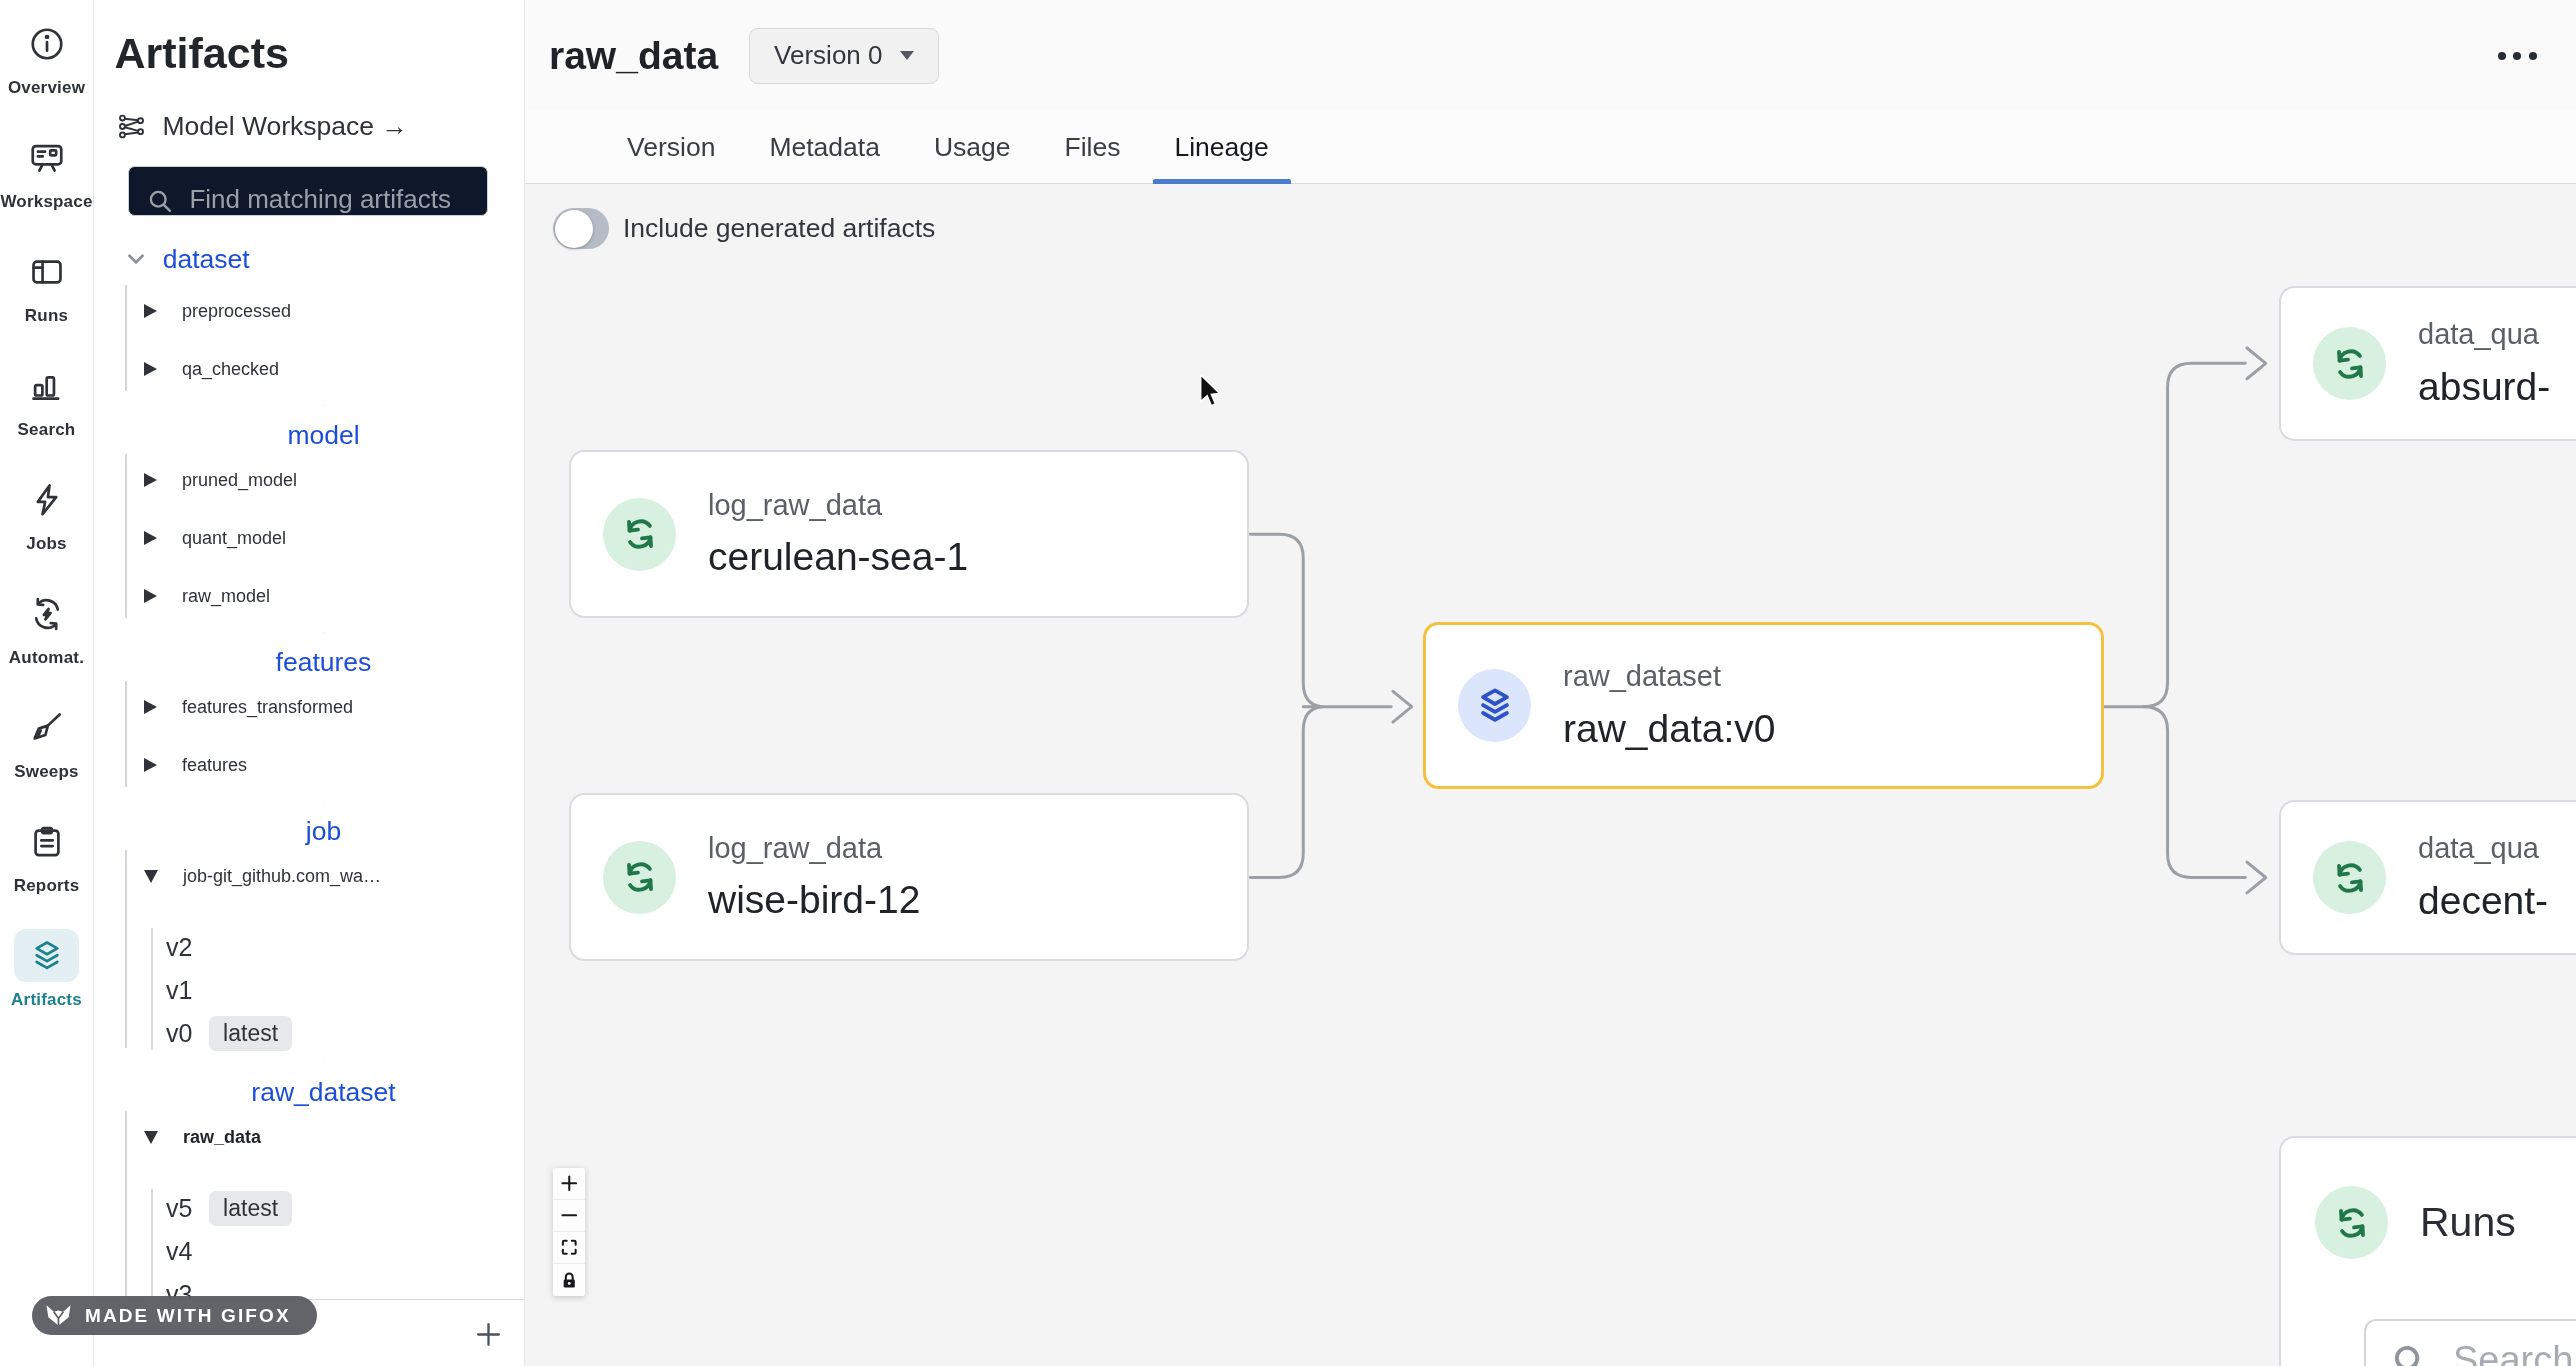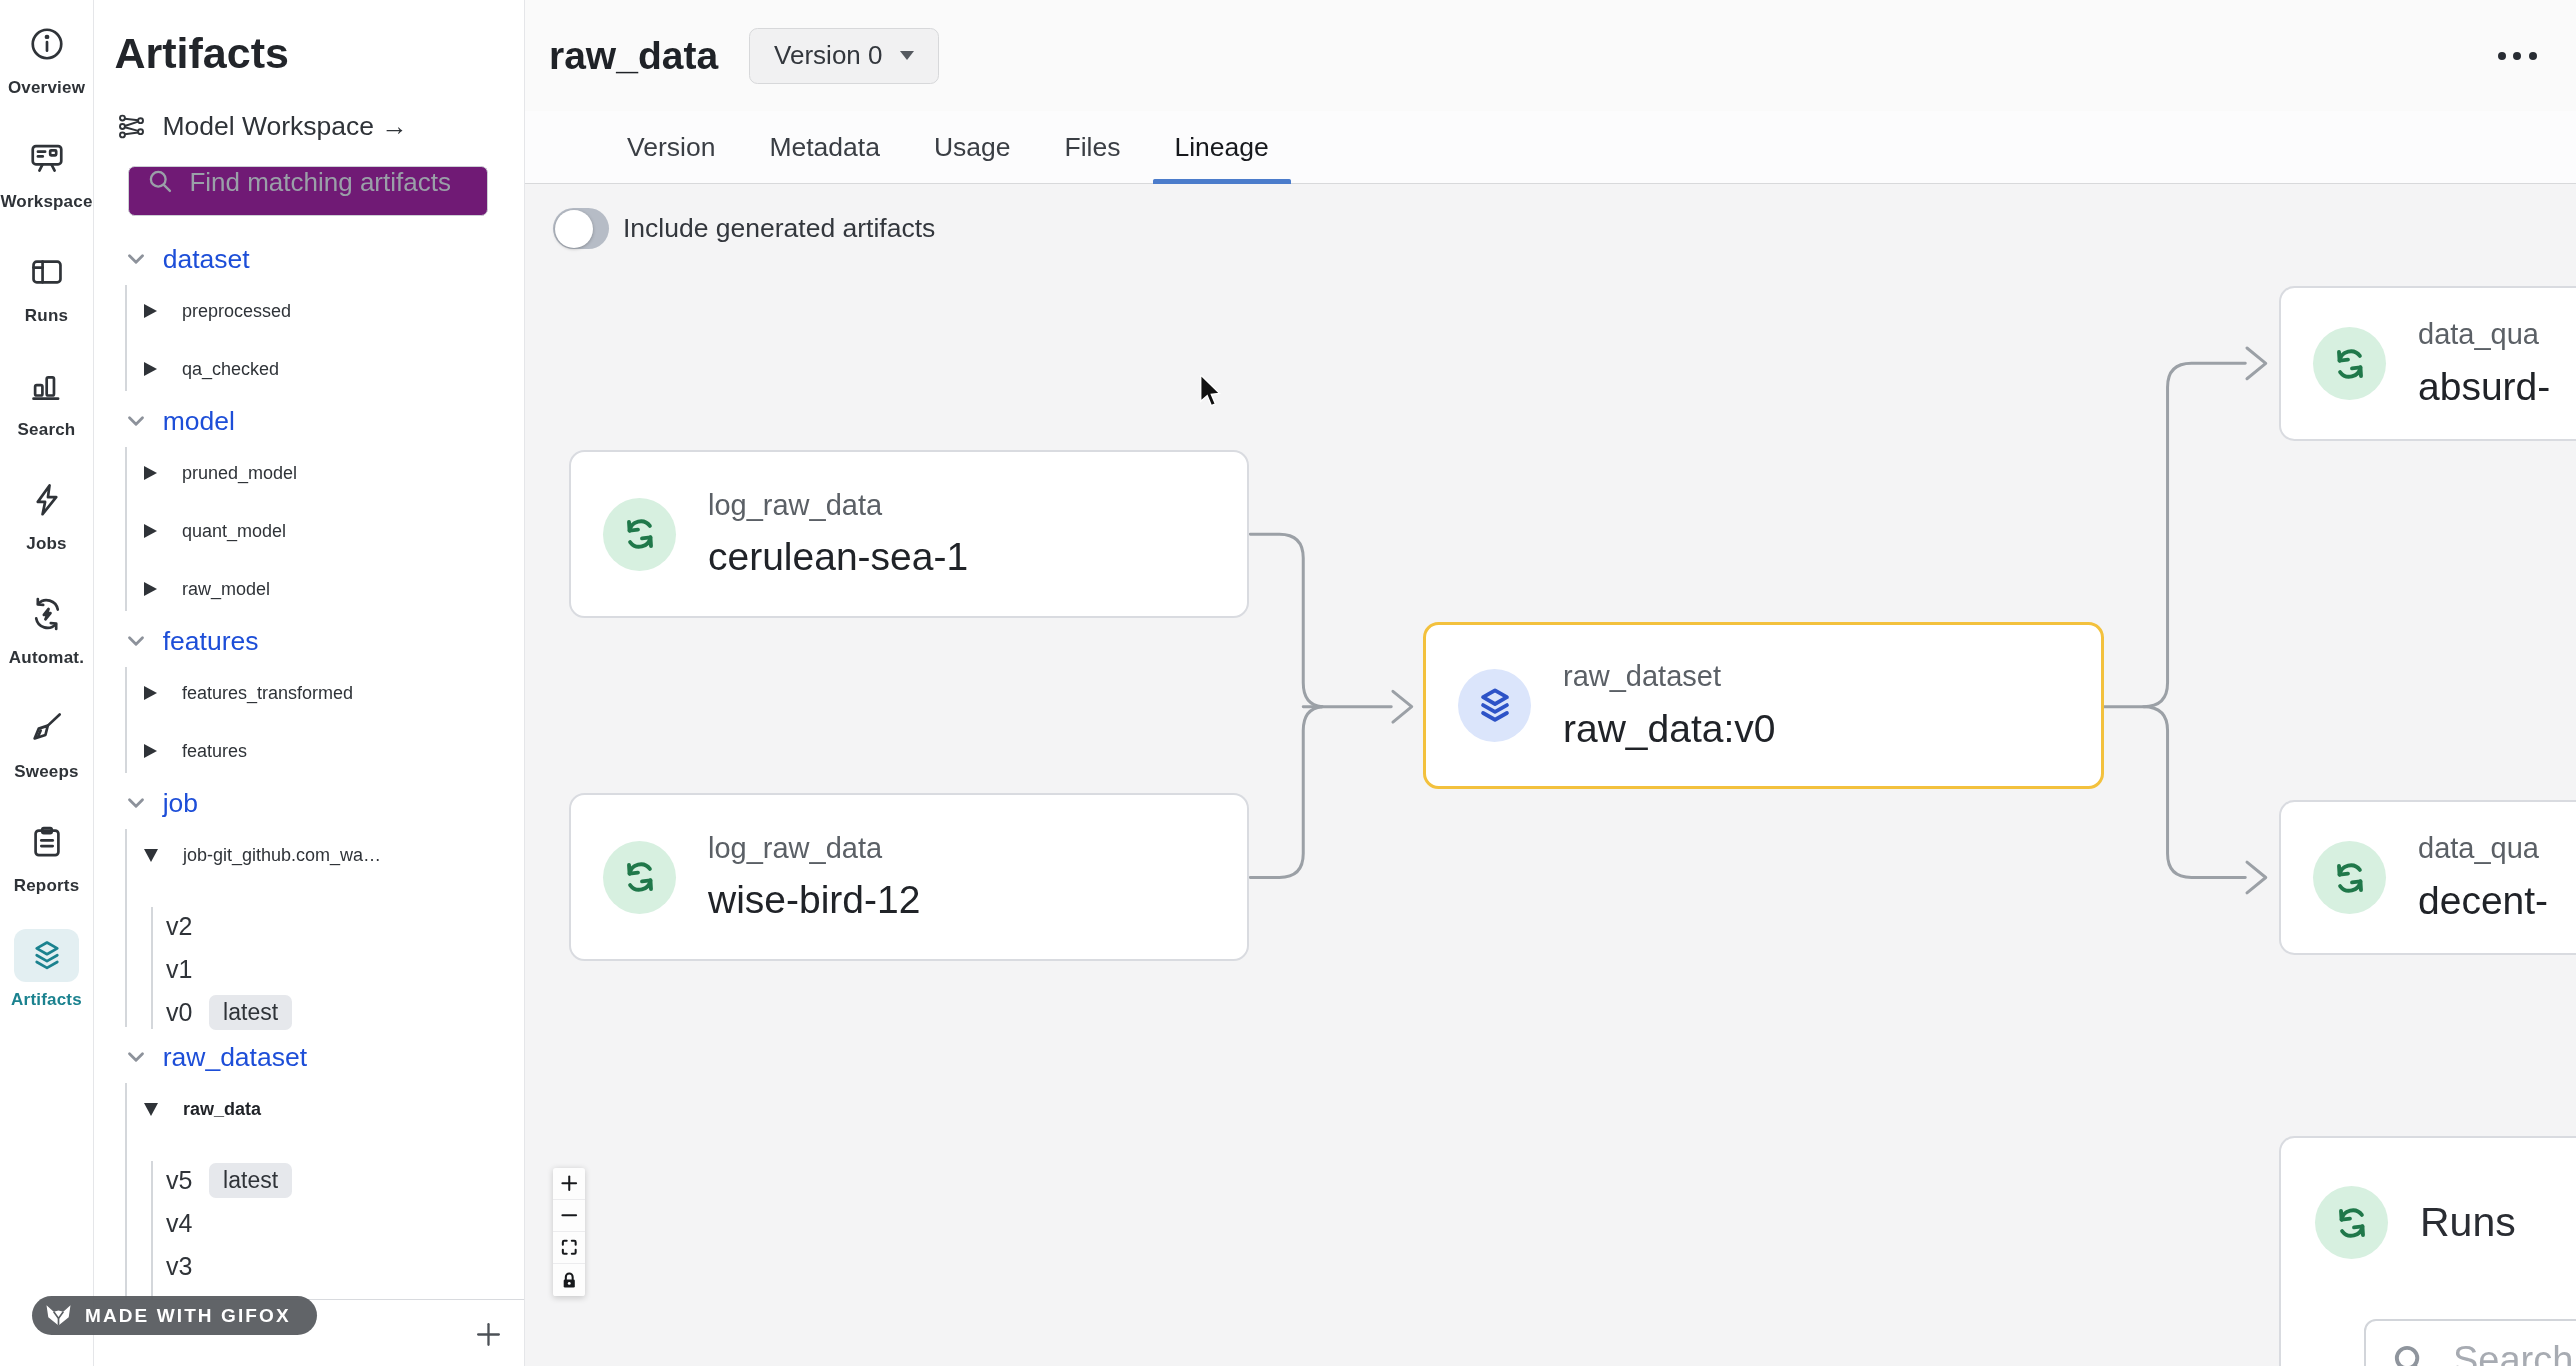--- a/index.html
+++ b/index.html
@@ -13,26 +13,26 @@
   .rail-label { font-size:17px; font-weight:700; color:#2f3338; letter-spacing:0.2px; }
   .rail-item.active .icon-pill { background:#e3eff2; }
   .rail-item.active svg { stroke:#1b828f; }
   .rail-item.active .rail-label { color:#1b828f; }
 
   
   .sidebar { position:absolute; left:94px; top:0; width:431px; height:1367px; background:#fff; border-right:1.7px solid #e5e6e9; z-index:10; }
   .sb-title { position:absolute; left:20.5px; top:29px; font-size:43px; font-weight:600; color:#22252a; }
   .sb-reg { position:absolute; left:22px; top:111px; display:flex; align-items:center; gap:15.4px; font-size:26.5px; color:#2f3338; cursor:pointer; }
   .sb-reg svg { width:31px; height:31px; stroke:#2f3338; fill:none; stroke-width:1.5; }
-  .sb-search { position:absolute; left:34px; top:166px; width:360px; height:50px; border:1.7px solid #cdd0d5; border-radius:6.8px; display:flex; align-items:flex-start; gap:15.4px; padding:0 17px; background:#701a75; cursor:text; }
+  .sb-search { position:absolute; left:34px; top:166px; width:360px; height:50px; border:1.7px solid #cdd0d5; border-radius:6.8px; display:flex; align-items:flex-end; gap:15.4px; padding:0 17px; background:#0f172a; cursor:text; }
   .sb-search svg { width:28px; height:28px; stroke:#9aa0a8; fill:none; stroke-width:2; stroke-linecap:round; }
   .sb-search .ph { font-size:26px; color:#9aa0a8; }
 
   .tree { position:absolute; left:0; top:236px; right:0; bottom:67px; overflow:hidden; }
-  .t-group:not(:first-child) .t-head { margin-top:0; }
+  .t-group:not(:first-child) .t-head { margin-top:7px;flex-direction:column; }
   .t-head { display:flex; align-items:center; height:46px; padding-left:29px; gap:13.7px; color:#1d4ed8; font-size:26.5px; cursor:pointer; }
   .t-head svg { width:26px; height:26px; stroke:#8d929b; stroke-width:2.6; fill:none; stroke-linecap:round; stroke-linejoin:round; }
   .t-kids { position:relative; }
   .t-kids::before { content:""; position:absolute; left:31px; top:3.4px; bottom:6.8px; width:1.7px; background:#d4d7db; }
   .t-item { display:flex; align-items:center; height:58px; padding-left:50px; gap:25px; font-size:18px; color:#2f3338; cursor:pointer; }
   .t-item.bold { font-weight:700; color:#1f2227; }
   .tri-r { width:0; height:0; border-left:13px solid #2f3338; border-top:7.7px solid transparent; border-bottom:7.7px solid transparent; }
   .tri-d { width:0; height:0; border-top:13px solid #2f3338; border-left:7.7px solid transparent; border-right:7.7px solid transparent; }
   .t-vers { position:relative;margin-top:21px; }
   .t-vers::before { content:""; position:absolute; left:57px; top:1.7px; bottom:5.1px; width:1.7px; background:#d4d7db; }

